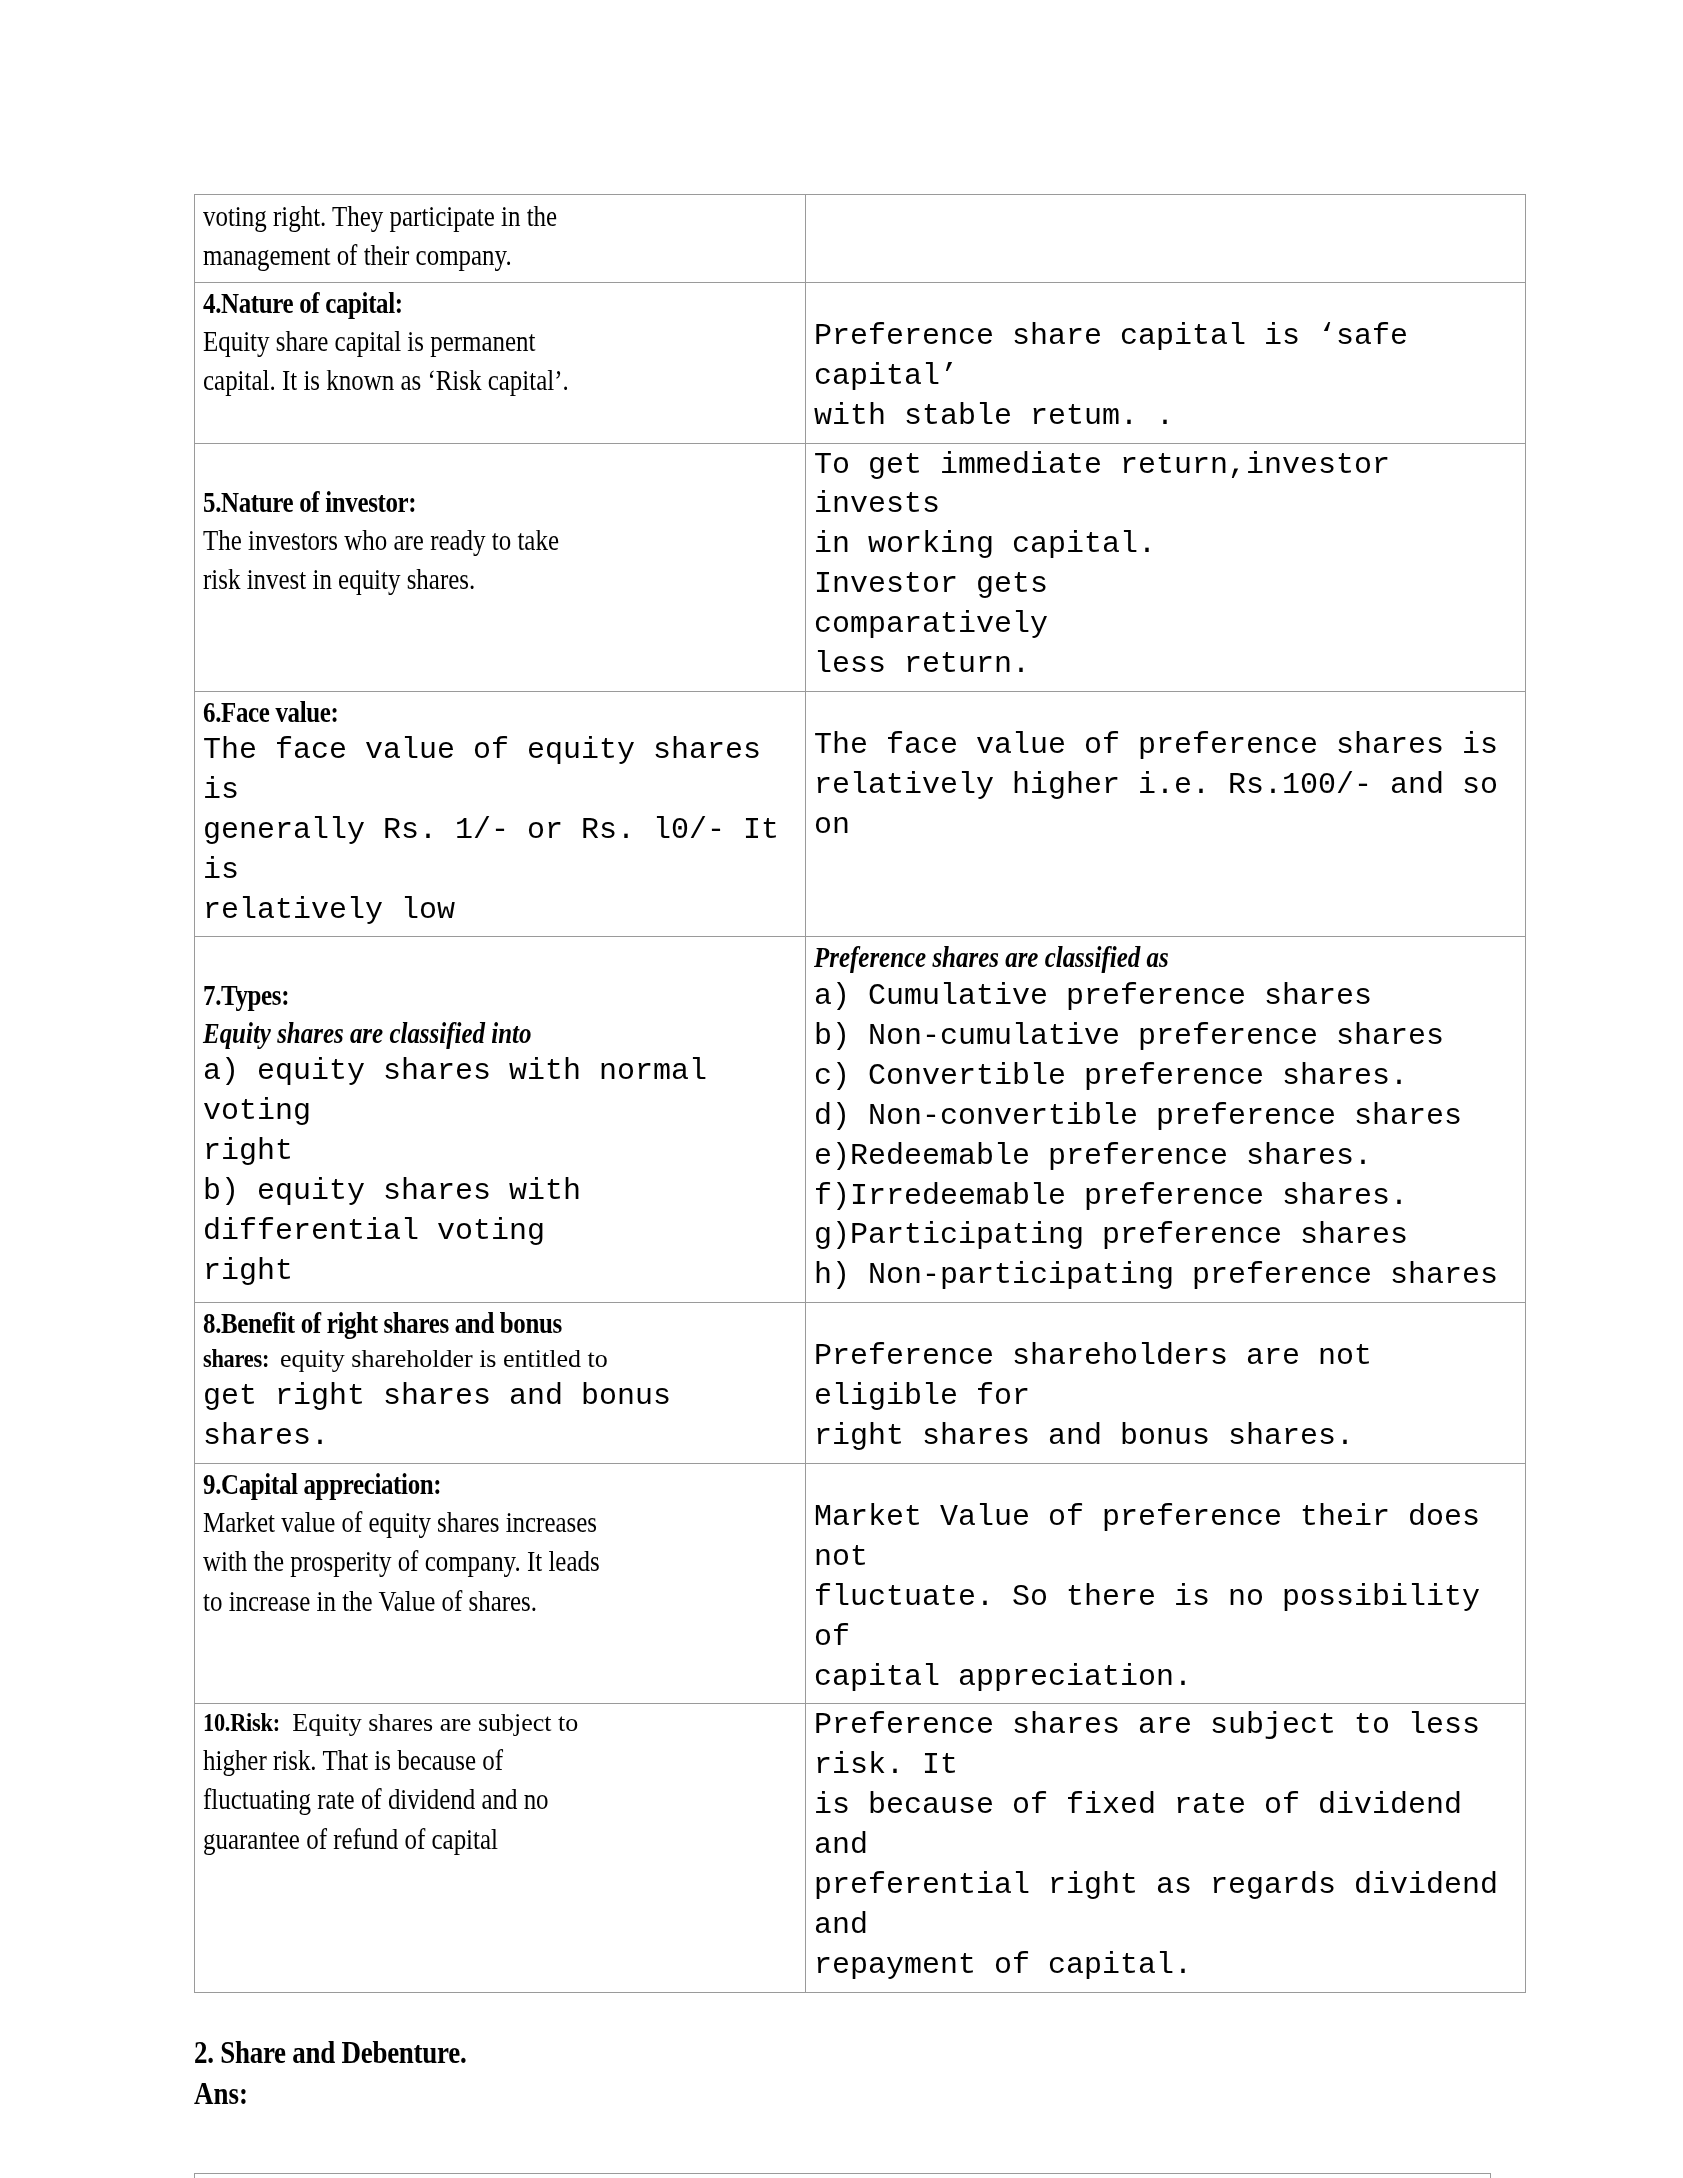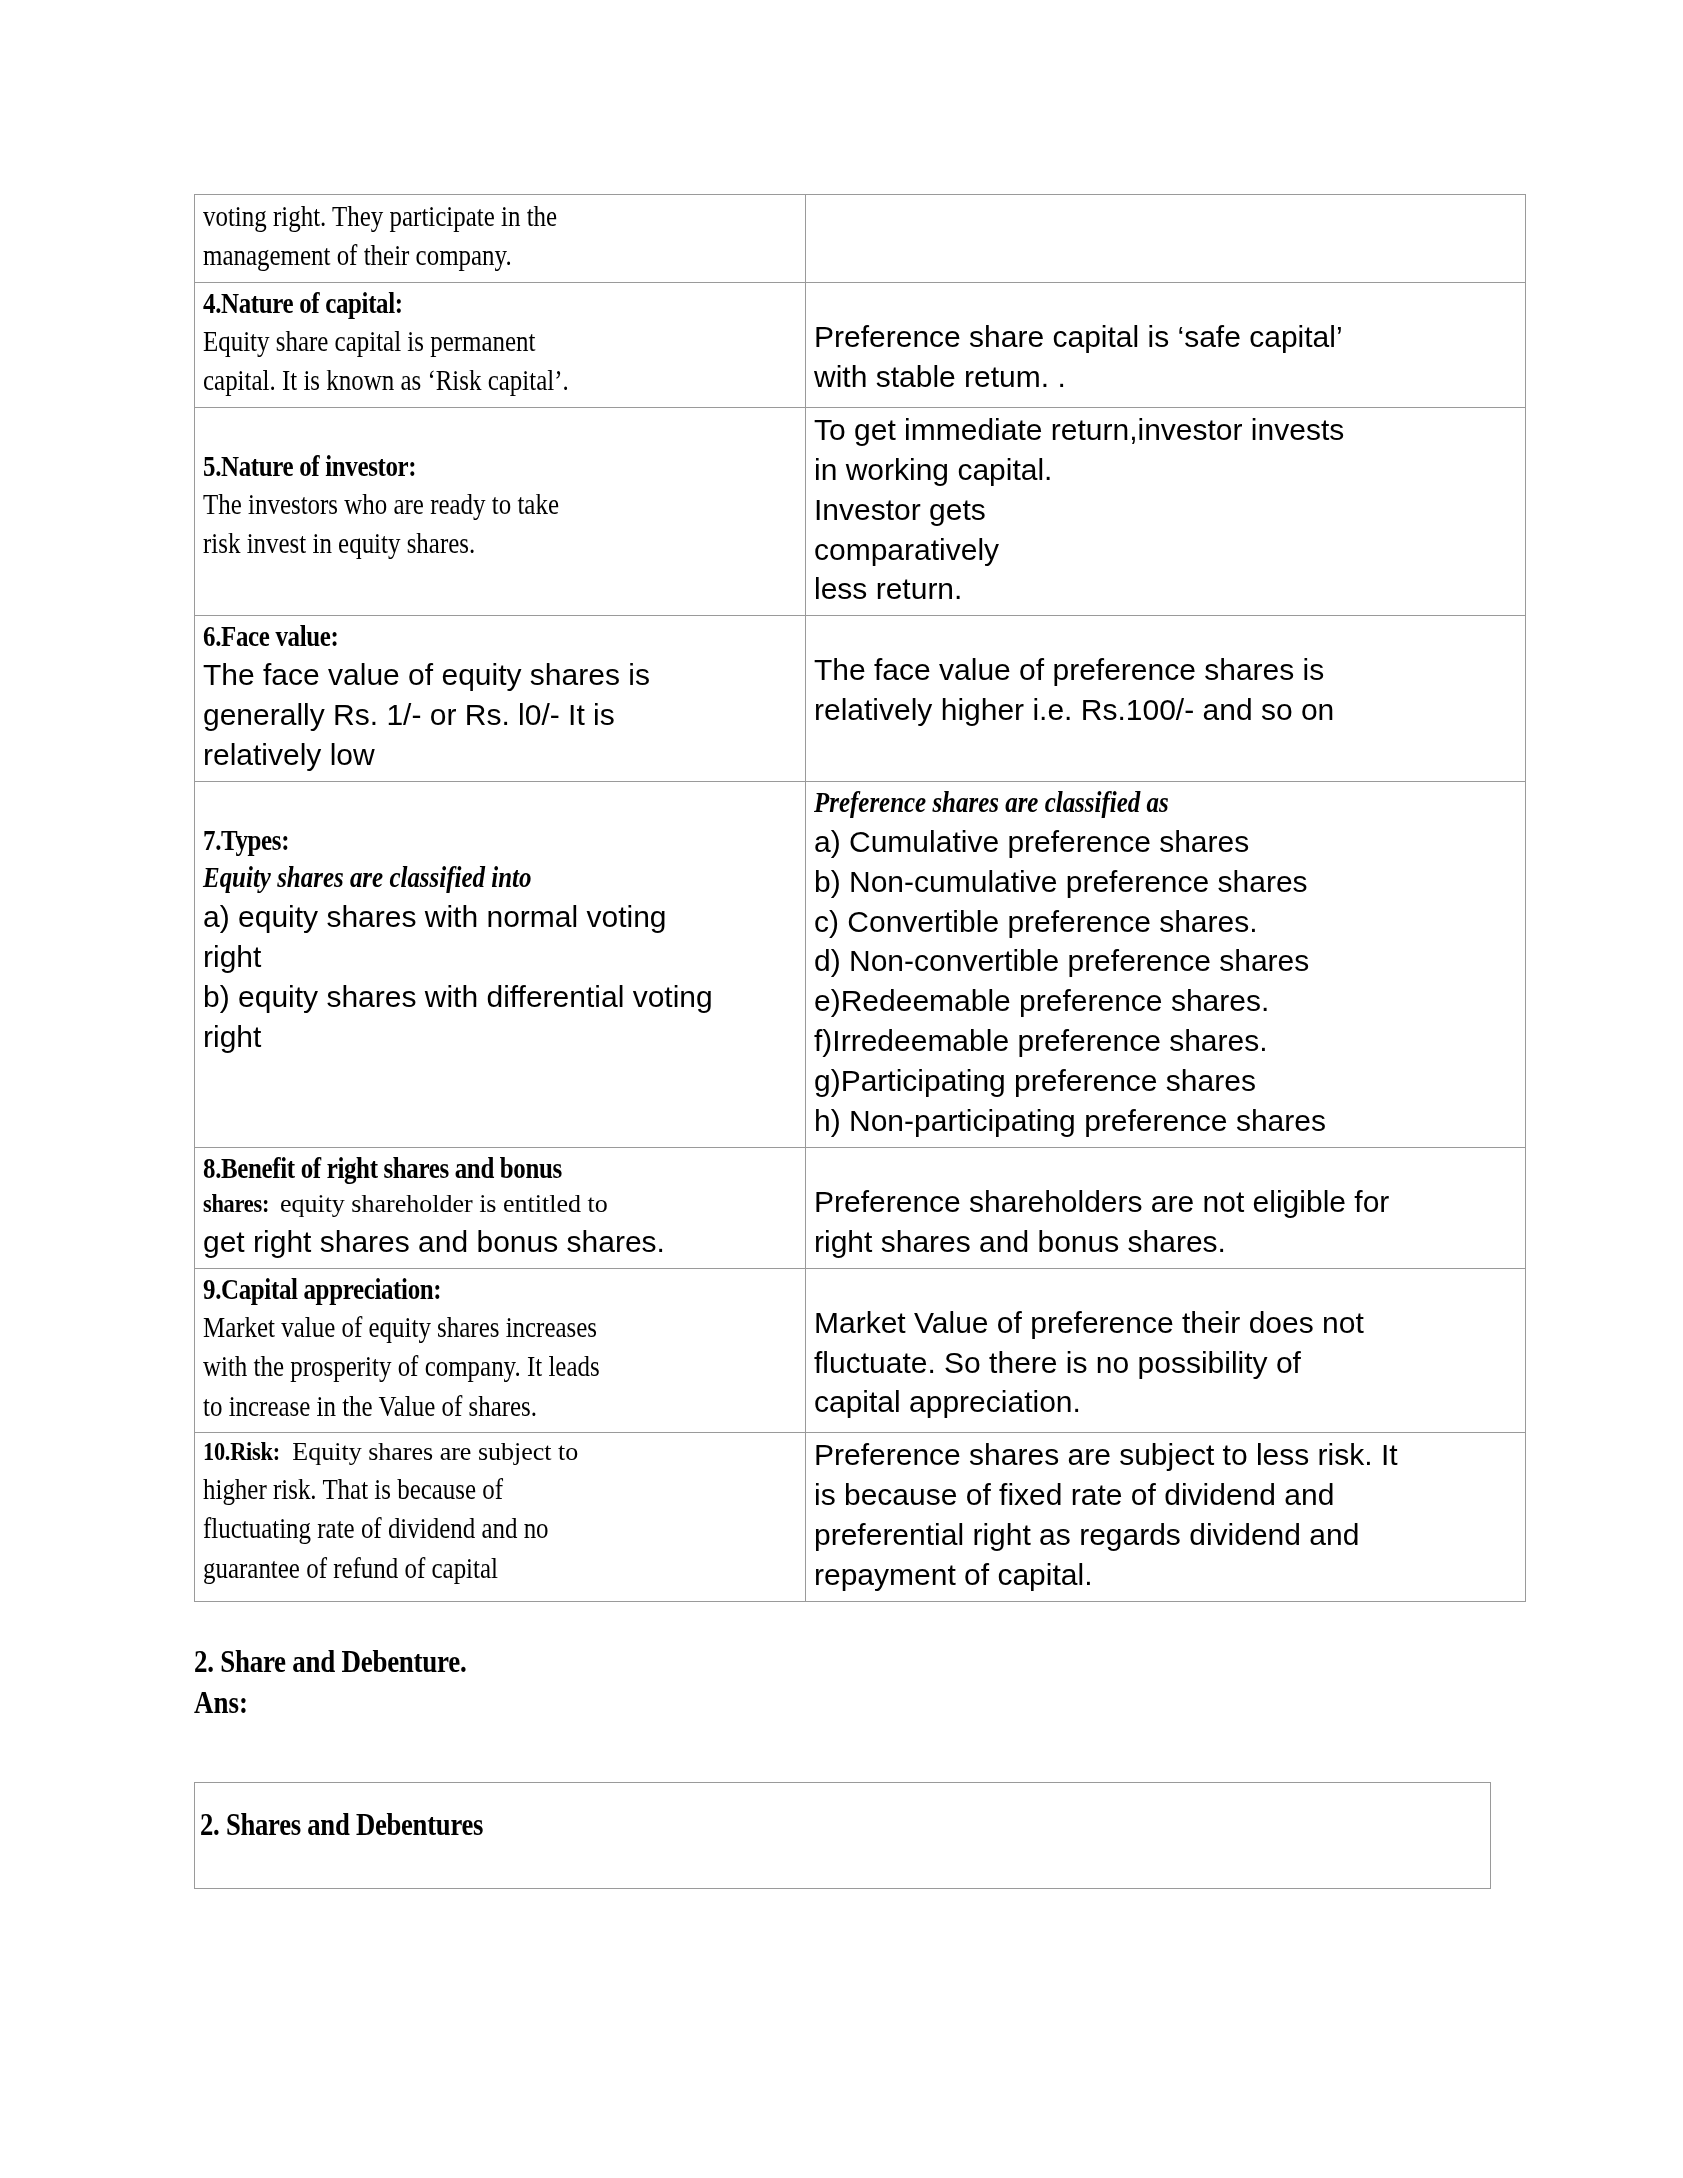--- a/index.html
+++ b/index.html
@@ -48,21 +48,21 @@
   
   .cond {
     font-family: "Liberation Serif", "DejaVu Serif", serif;
     font-stretch: condensed;
     transform: scaleX(0.86);
     transform-origin: left center;
     display: block;
     white-space: pre-wrap;
   }
   .wide {
-    font-family: Liberation Sans, sans-serif;
+    font-family: Liberation Mono, monospace;
     display: block;
     white-space: pre-wrap;
   }
   .hd {
     font-weight: bold;
     font-size: 29px;
     line-height: 1.28;
     letter-spacing: -0.4px;
   }
   .bd {

